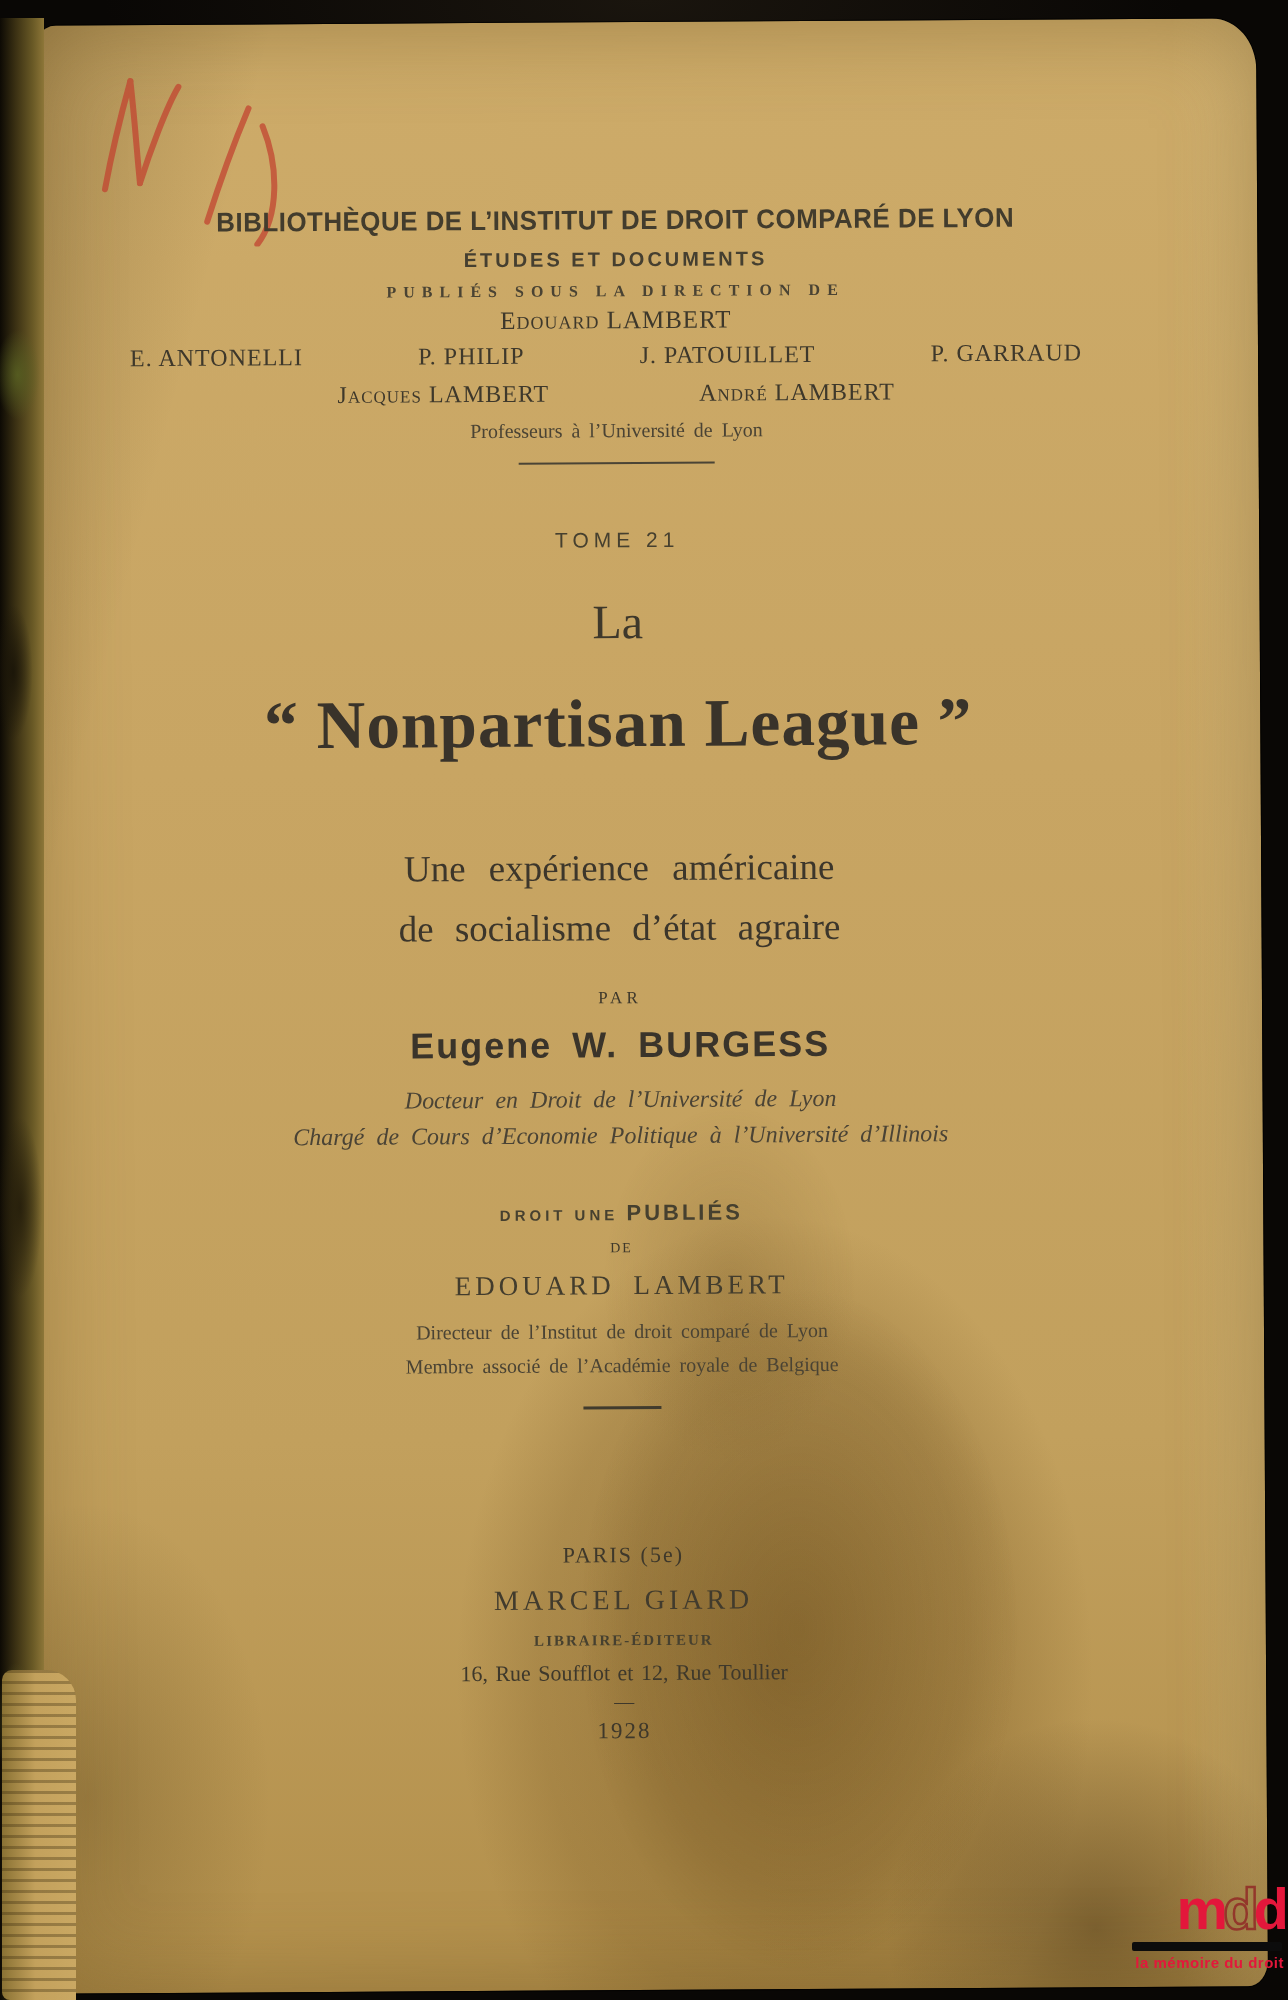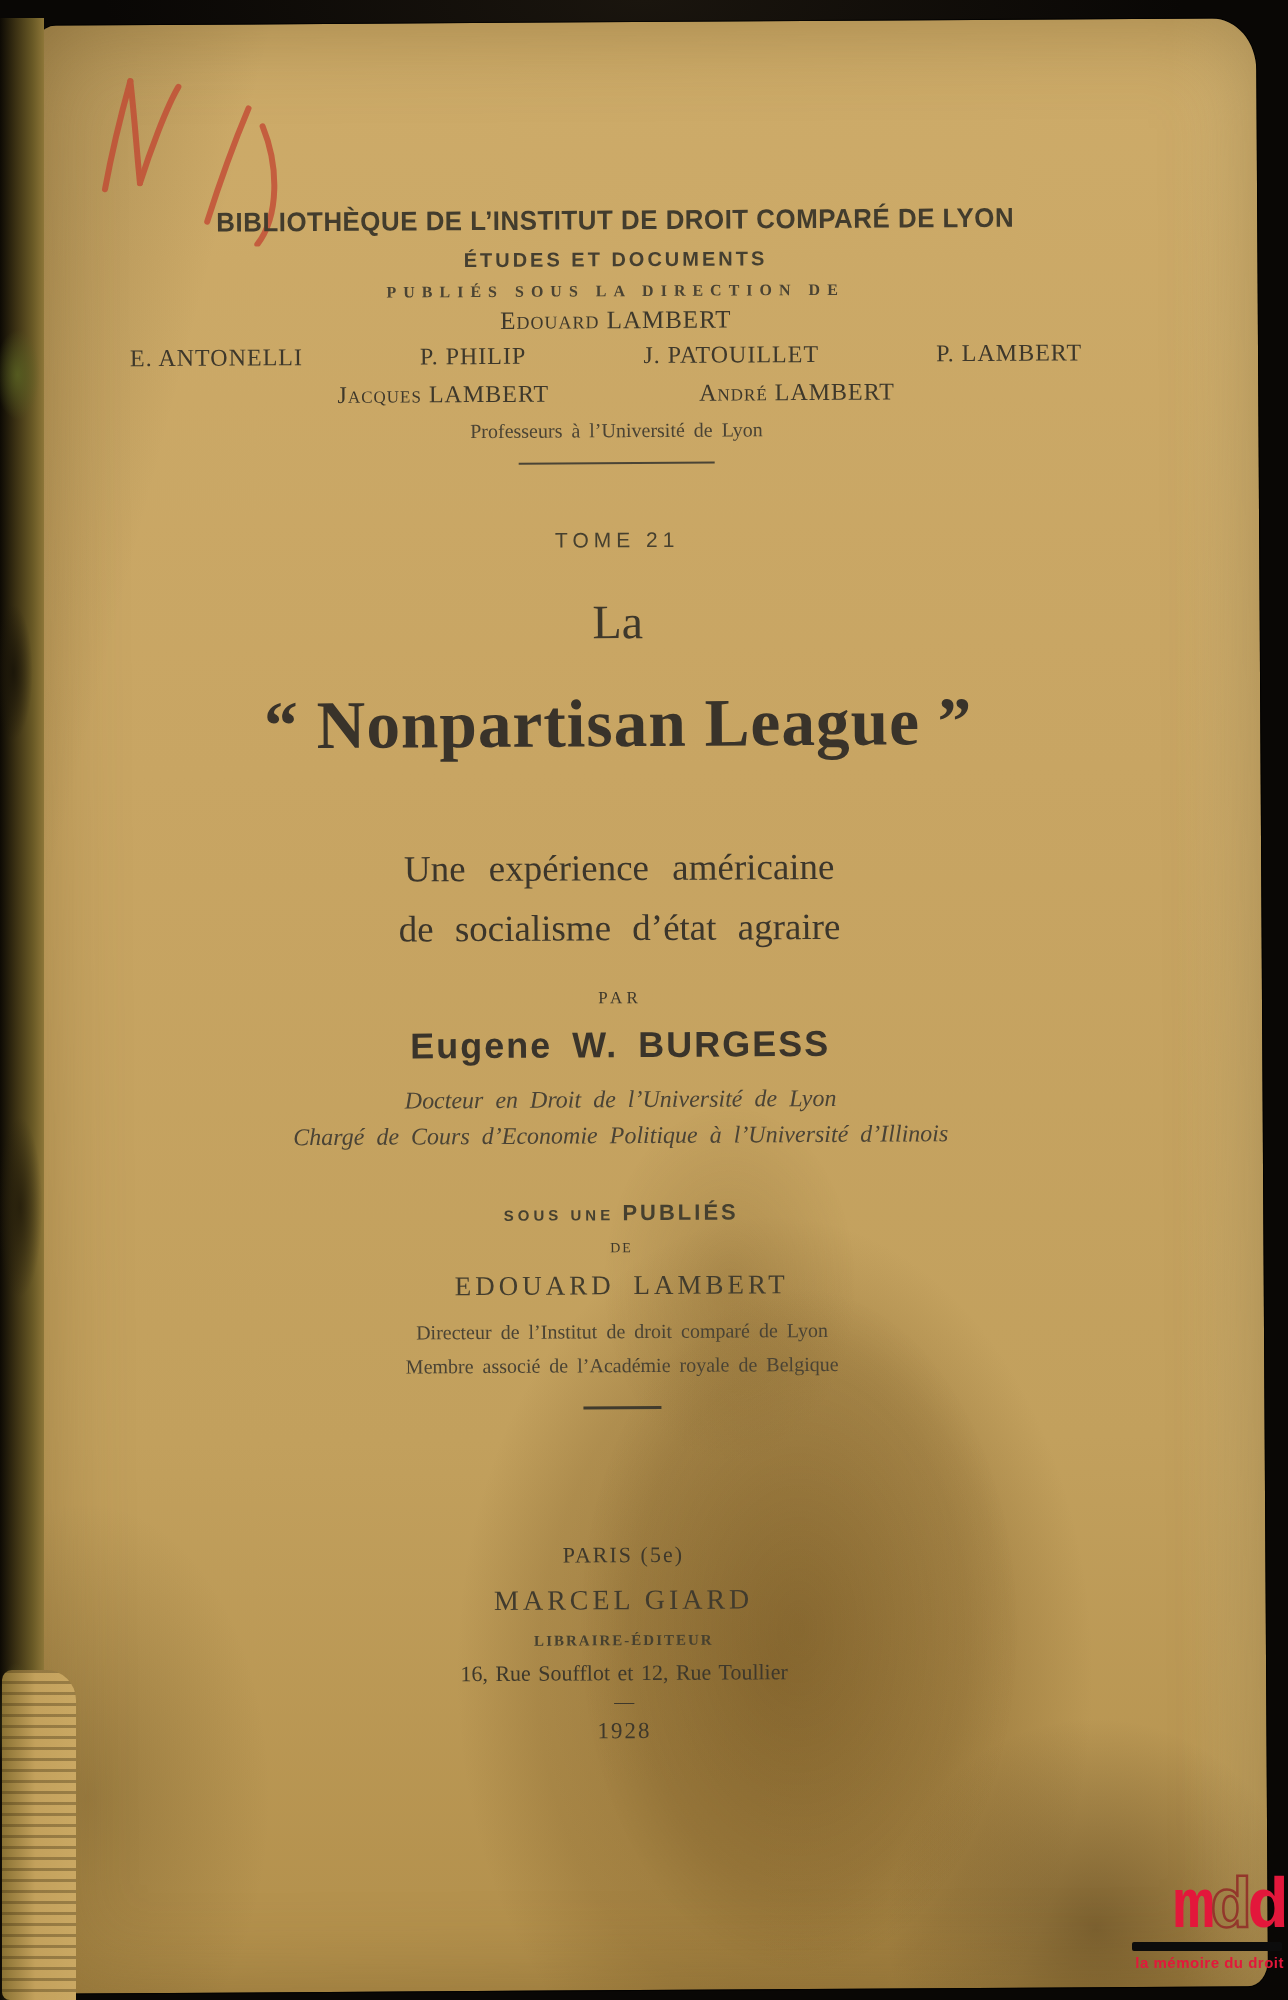--- a/index.html
+++ b/index.html
@@ -85,21 +85,21 @@
   .role2{top:1332px;font-size:20px;word-spacing:4px;color:#4a4334;}
   .rule-mid{position:absolute;top:1384px;left:50%;width:78px;height:3px;margin-left:-39px;background:#413b2d;}
   .city{top:1520px;font-size:22px;letter-spacing:2px;}
   .publisher{top:1562px;font-size:28px;letter-spacing:4px;color:#413b2d;}
   .pubrole{top:1610px;font-size:15px;font-weight:bold;letter-spacing:2px;color:#46402f;}
   .address{top:1638px;font-size:22px;word-spacing:2px;}
   .dash{top:1668px;font-size:20px;}
   .year{top:1696px;font-size:23px;letter-spacing:2px;}
   
   .mdd-box{position:absolute;right:4px;bottom:2px;width:170px;height:118px;text-align:right;}
-  .mdd{font-family:Liberation Mono, monospace;font-weight:bold;font-size:70px;line-height:58px;letter-spacing:-5px;color:#e3173b;}
+  .mdd{font-family:Liberation Sans, sans-serif;font-weight:bold;font-size:58px;line-height:58px;letter-spacing:-5px;color:#e3173b;}
   .mdd .outline{color:transparent;-webkit-text-stroke:2.5px #93372b;}
   .mdd-bar{margin:4px 2px 3px auto;width:150px;height:9px;background:#0c0c0c;border-radius:2px;}
   .mdd-tagline{font-family:"Liberation Sans","DejaVu Sans",sans-serif;font-weight:bold;font-size:15px;letter-spacing:0.5px;color:#e3173b;white-space:nowrap;}
 </style>
 </head>
 <body>
 
 <div class="photo">
 
   <div class="cover">
@@ -120,21 +120,21 @@
 
       <div class="line sans series-title">BIBLIOTHÈQUE DE L’INSTITUT DE DROIT COMPARÉ DE LYON</div>
       <div class="line sans series-collection">ÉTUDES ET DOCUMENTS</div>
       <div class="line serif series-direction">PUBLIÉS SOUS LA DIRECTION DE</div>
       <div class="line serif series-director">Edouard LAMBERT</div>
 
       <div class="editors-row serif">
         <span>E. ANTONELLI</span>
         <span>P. PHILIP</span>
         <span>J. PATOUILLET</span>
-        <span>P. LAMBERT</span>
+        <span>P. GARRAUD</span>
       </div>
       <div class="editors-row2 serif">
         <span>Jacques LAMBERT</span>
         <span>André LAMBERT</span>
       </div>
       <div class="line serif editors-note">Professeurs à l’Université de Lyon</div>
 
       <div class="rule-top"></div>
 
       <div class="line sans tome">TOME 21</div>
@@ -143,21 +143,21 @@
       <div class="line serif book-title">“ Nonpartisan League ”</div>
       <div class="line serif subtitle1">Une expérience américaine</div>
       <div class="line serif subtitle2">de socialisme d’état agraire</div>
 
       <div class="line serif par">PAR</div>
       <div class="line sans author">Eugene W. BURGESS</div>
       <div class="line serif cred1">Docteur en Droit de l’Université de Lyon</div>
       <div class="line serif cred2">Chargé de Cours d’Economie Politique à l’Université d’Illinois</div>
 
       <div class="line avec">
-        <span>SOUS UNE</span>
+        <span>DROIT UNE</span>
         <span class="big">PUBLIÉS</span>
       </div>
       <div class="line serif de">DE</div>
       <div class="line serif preface-author">EDOUARD LAMBERT</div>
       <div class="line serif role1">Directeur de l’Institut de droit comparé de Lyon</div>
       <div class="line serif role2">Membre associé de l’Académie royale de Belgique</div>
 
       <div class="rule-mid"></div>
 
       <div class="line serif city">PARIS (5e)</div>

